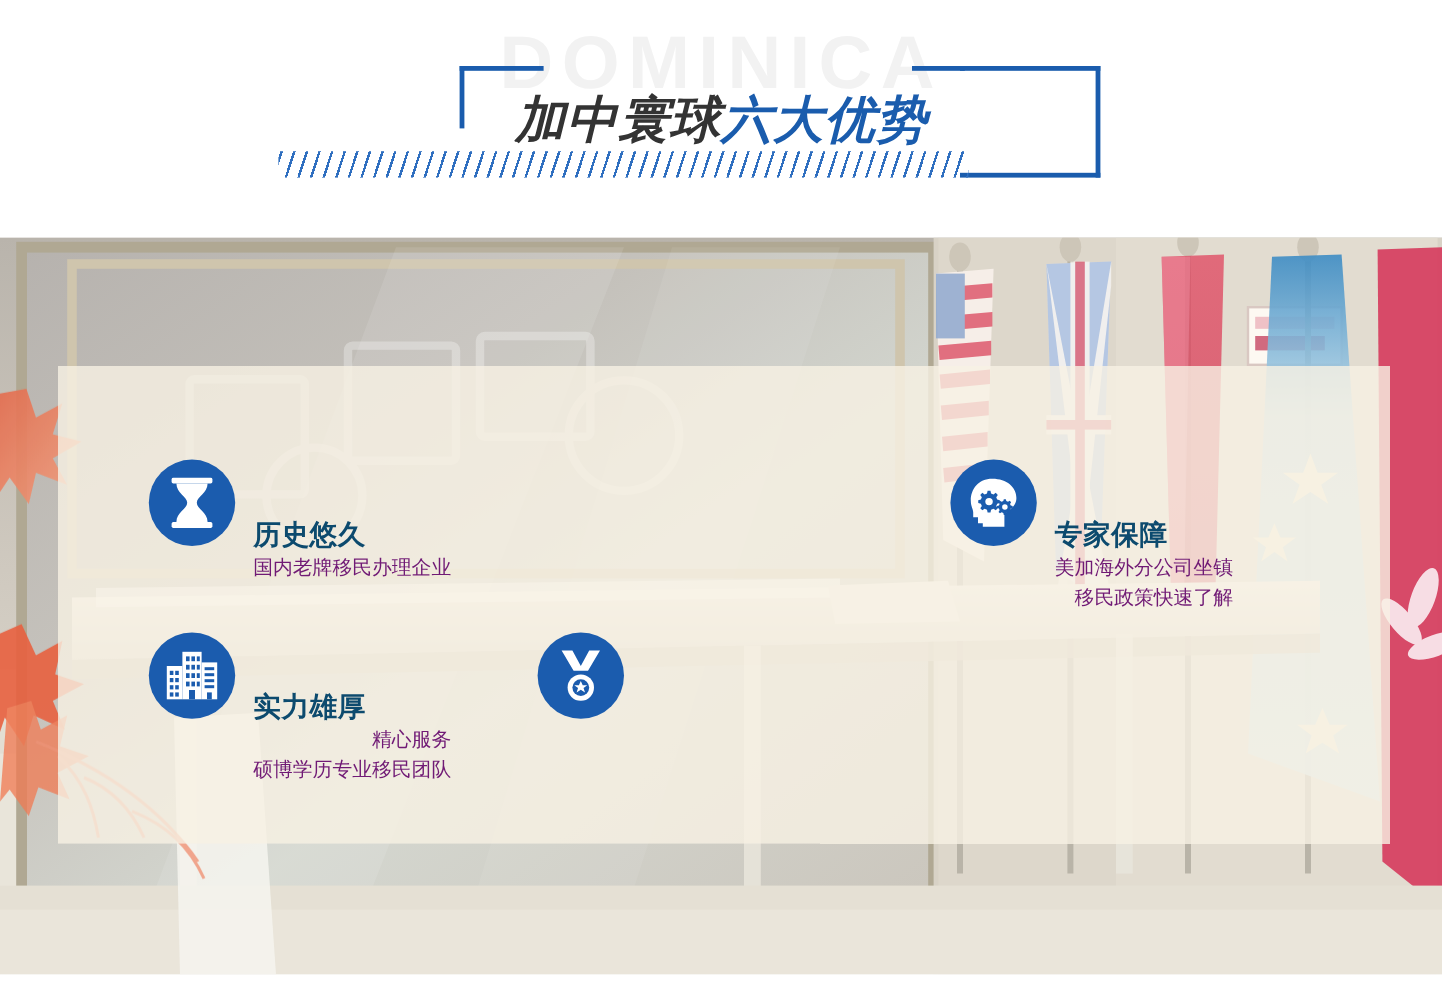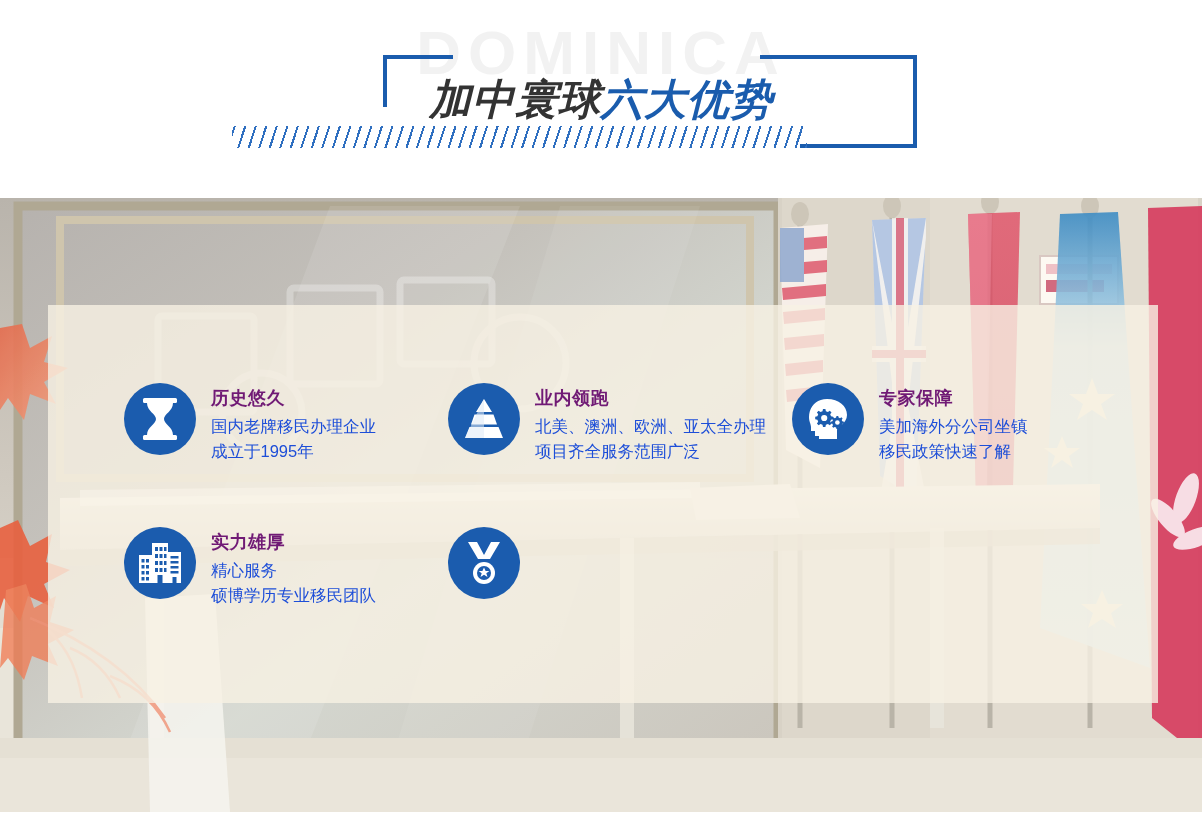--- a/index.html
+++ b/index.html
@@ -108,33 +108,35 @@
     flex: 0 0 auto;
     width: 72px; height: 72px;
     border-radius: 50%;
     background: #1b5cae;
     display: flex; align-items: center; justify-content: center;
     margin-right: 15px;
   }
   .card .icon-wrap svg { display:block; }
   .card .txt { padding-top: 2px; }
   .card .c-title {
-    font-size: 18px;
+    font-size: 23px;
     font-weight: bold;
-    color: #701a75;
+    color: #0c4a6e;
     line-height: 26px;
     margin-bottom: 3px;
     letter-spacing: 0.5px;
     white-space: nowrap;
+    margin-top: 47px;
   }
   .card .c-line {
     font-size: 16.5px;
-    color: #1d4ed8;
+    color: #701a75;
     line-height: 25px;
     white-space: nowrap;
+    text-align: right;
   }
   .card .c-line sup { font-size: 10px; vertical-align: super; }
 
   
   .r1 { top: 78px; }
   .r2 { top: 222px; }
   .c1 { left: 76px; }
   .c2 { left: 400px; }
   .c3 { left: 744px; }
 </style>
@@ -310,39 +312,23 @@
           <div class="icon-wrap">
             <svg width="40" height="42" viewBox="0 0 40 42" fill="#fff">
               <rect x="3" y="0" width="34" height="5" rx="1.5"></rect>
               <rect x="3" y="37" width="34" height="5" rx="1.5"></rect>
               <path d="M7 5 h26 c0 8 -9 11 -9 16 s9 8 9 16 h-26 c0 -8 9 -11 9 -16 s-9 -8 -9 -16 z"></path>
             </svg>
           </div>
           <div class="txt">
             <div class="c-title">历史悠久</div>
             <div class="c-line">国内老牌移民办理企业</div>
-            <div class="c-line">成立于1995年</div>
           </div>
         </div>
 
-        <div class="card r1 c2">
-          <div class="icon-wrap">
-            <svg width="44" height="40" viewBox="0 0 44 40" fill="#fff">
-              <polygon points="22,0 30,13 14,13"></polygon>
-              <polygon points="12.5,15.5 31.5,15.5 35,25.5 9,25.5"></polygon>
-              <polygon points="7.5,28 36.5,28 41,39 3,39"></polygon>
-              <polygon points="22,0 22,39 3,39" fill="#dfe9f5" opacity="0.55"></polygon>
-            </svg>
-          </div>
-          <div class="txt">
-            <div class="c-title">业内领跑</div>
-            <div class="c-line">北美、澳洲、欧洲、亚太全办理</div>
-            <div class="c-line">项目齐全服务范围广泛</div>
-          </div>
-        </div>
 
         <div class="card r1 c3">
           <div class="icon-wrap">
             <svg width="42" height="42" viewBox="0 0 42 42" fill="#fff">
               <path d="M20 1 C8 1 2 10 2 19 c0 5 2 7 2 10 l0 4 l4 0 l0 5 l4 0 l0 3 l18 0 l0 -9 c0 -4 10 -6 10 -15 C40 8 32 1 20 1 z"></path>
               <g fill="#1b5cae">
                 <path d="M16 11 l2.4 0 l0.5 2.2 l2 0.8 l1.9 -1.3 l1.7 1.7 l-1.3 1.9 l0.8 2 l2.2 0.5 l0 2.4 l-2.2 0.5 l-0.8 2 l1.3 1.9 l-1.7 1.7 l-1.9 -1.3 l-2 0.8 l-0.5 2.2 l-2.4 0 l-0.5 -2.2 l-2 -0.8 l-1.9 1.3 l-1.7 -1.7 l1.3 -1.9 l-0.8 -2 l-2.2 -0.5 l0 -2.4 l2.2 -0.5 l0.8 -2 l-1.3 -1.9 l1.7 -1.7 l1.9 1.3 l2 -0.8 z"></path>
                 <circle cx="17.2" cy="20" r="3.1" fill="#fff"></circle>
                 <path d="M29.5 18 l1.7 0 l0.4 1.6 l1.4 0.6 l1.4 -0.9 l1.2 1.2 l-0.9 1.4 l0.6 1.4 l1.6 0.4 l0 1.7 l-1.6 0.4 l-0.6 1.4 l0.9 1.4 l-1.2 1.2 l-1.4 -0.9 l-1.4 0.6 l-0.4 1.6 l-1.7 0 l-0.4 -1.6 l-1.4 -0.6 l-1.4 0.9 l-1.2 -1.2 l0.9 -1.4 l-0.6 -1.4 l-1.6 -0.4 l0 -1.7 l1.6 -0.4 l0.6 -1.4 l-0.9 -1.4 l1.2 -1.2 l1.4 0.9 l1.4 -0.6 z"></path>
                 <circle cx="30.4" cy="24.5" r="2.3" fill="#fff"></circle>

